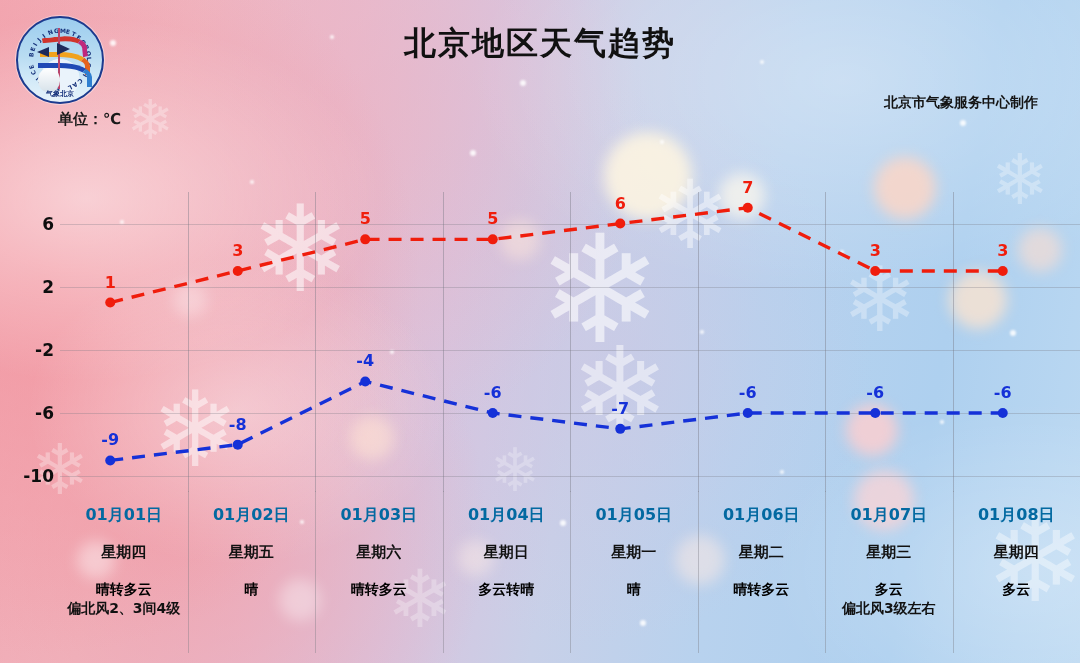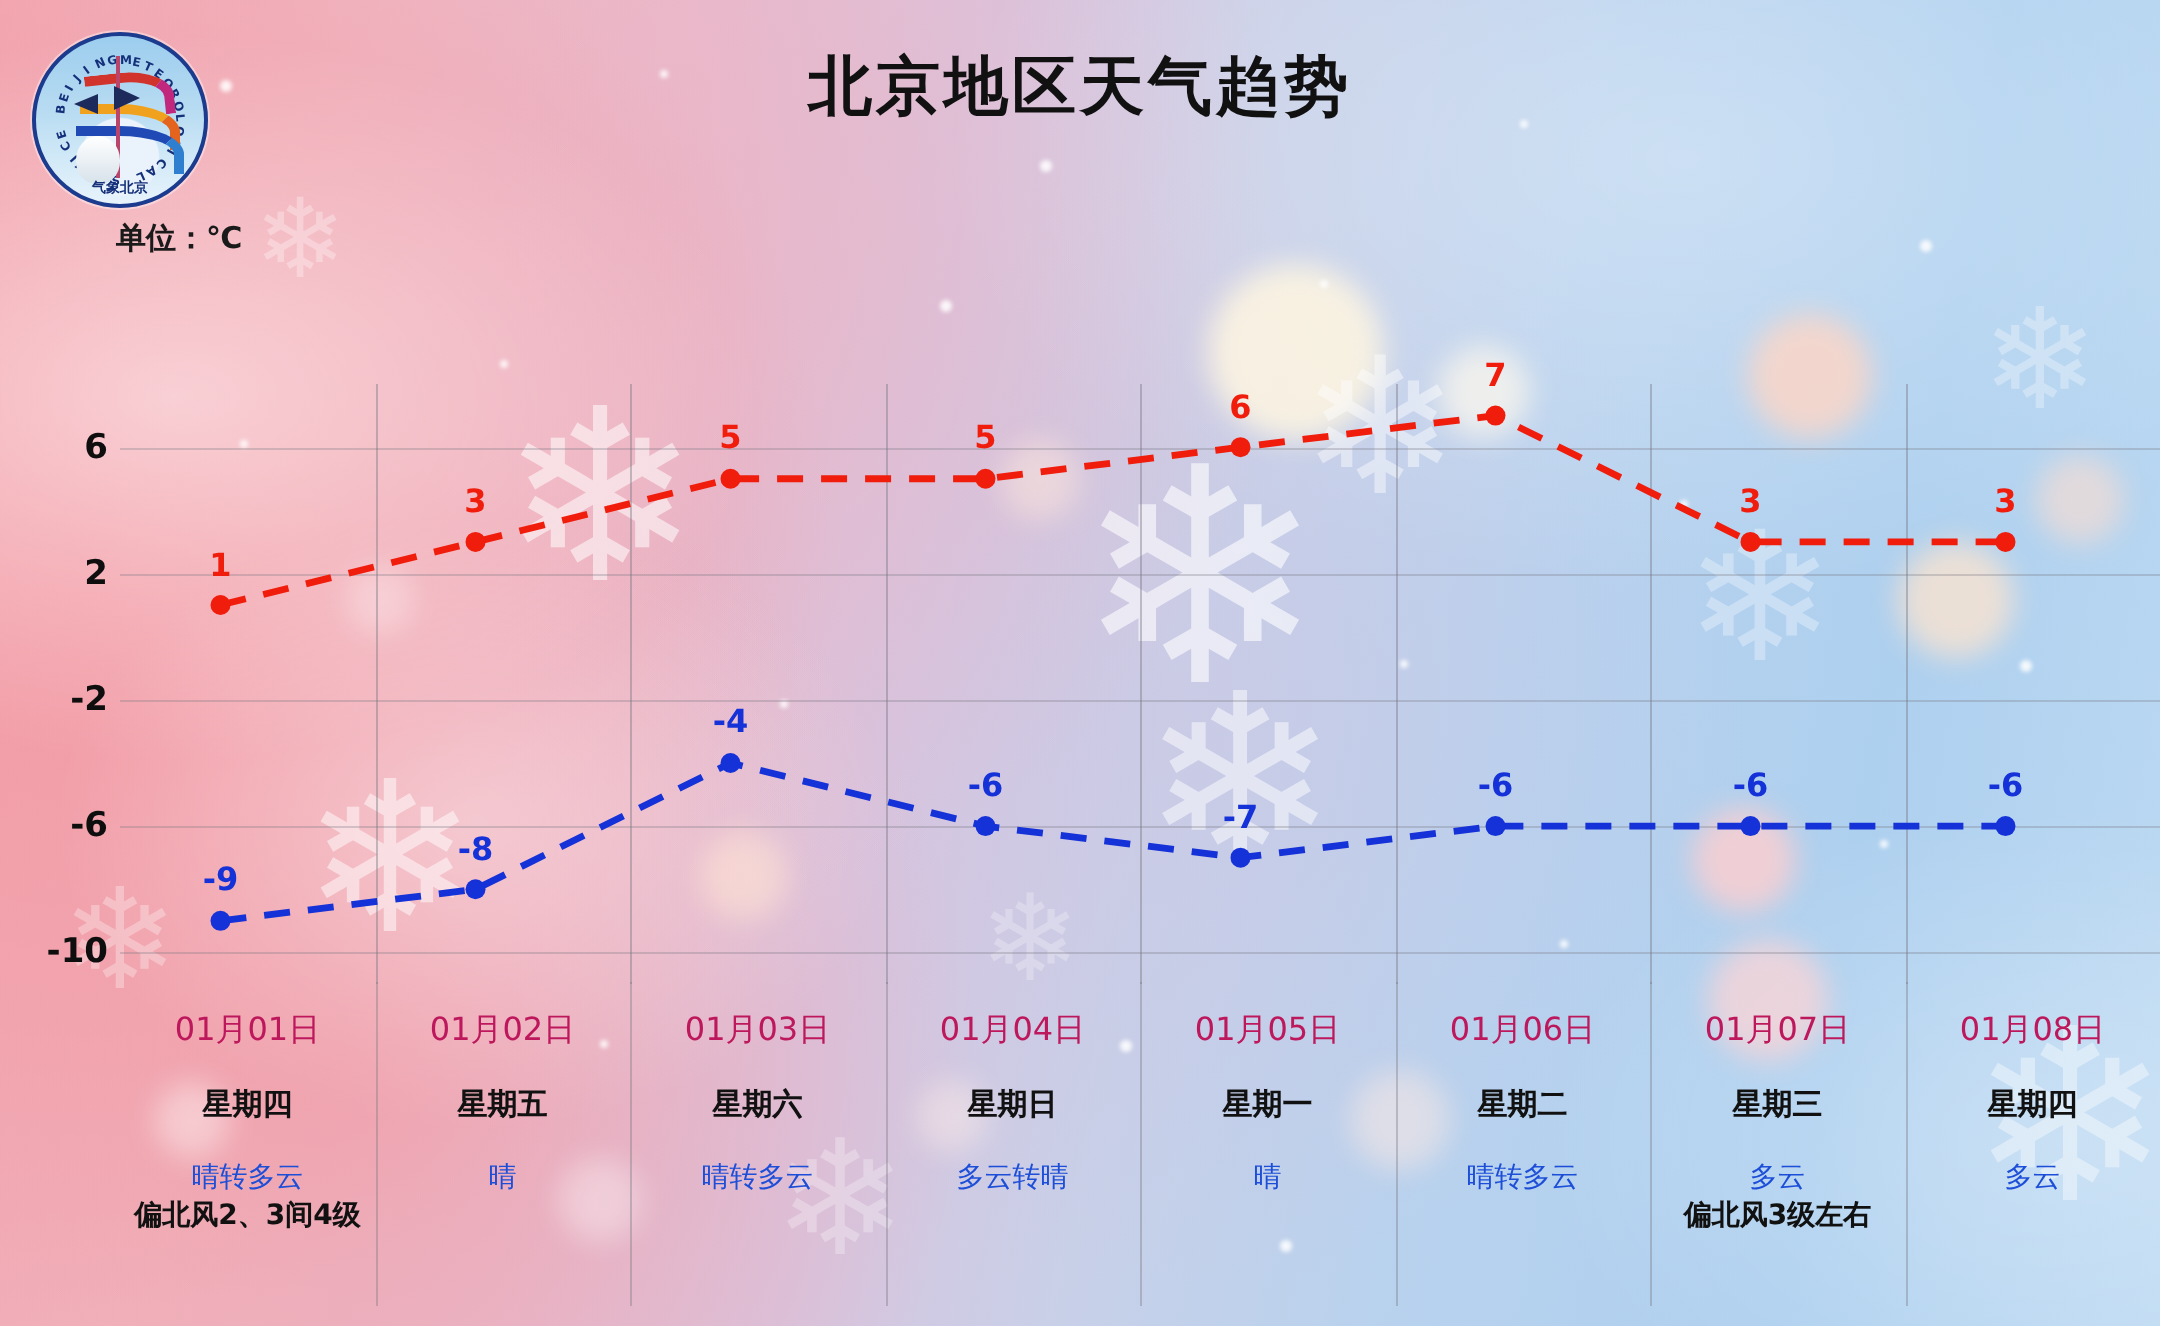--- a/index.html
+++ b/index.html
@@ -106,23 +106,23 @@
   
   .days{position:absolute;left:60px;top:493px;width:1020px;height:170px;display:flex;}
   .day{
     width:127.5px;position:relative;text-align:center;padding-top:12px;
     box-sizing:border-box;
   }
   .day + .day::before{
     content:"";position:absolute;left:0;top:-2px;bottom:10px;width:1px;
     background:rgba(120,120,130,.38);
   }
-  .d-date{font-size:16px;font-weight:normal;color:#be185d;text-align:center;}
+  .d-date{font-size:16px;font-weight:bold;color:#0369a1;text-align:center;}
   .d-week{font-size:15px;font-weight:bold;color:#111;margin-top:17px;}
-  .d-sky{font-size:14px;font-weight:normal;color:#1d4ed8;margin-top:18px;line-height:19px;}
+  .d-sky{font-size:14px;font-weight:bold;color:#000000;margin-top:18px;line-height:19px;}
   .d-wind{font-size:14px;font-weight:bold;color:#111;line-height:19px;}
 </style>
 </head>
 <body>
 
 <div id="stage">
 
   <div class="bg-base"></div>
   <div class="bg-soft"></div>
   <div id="bokeh-layer">
@@ -215,20 +215,21 @@
     <div class="flag2"></div>
     <div class="ball"></div>
     <div class="cn">气象北京</div>
   </div>
 
   <div class="title">北京地区天气趋势</div>
   <div class="unit">单位：℃</div>
 
 
   <div class="pub">
+    <div>北京市气象服务中心制作</div>
   </div>
 
   <div class="plot" id="plot">
     <div id="grid-layer">
         <div class="vline" style="left: 127.5px;"></div>
         <div class="vline" style="left: 255px;"></div>
         <div class="vline" style="left: 382.5px;"></div>
         <div class="vline" style="left: 510px;"></div>
         <div class="vline" style="left: 637.5px;"></div>
         <div class="vline" style="left: 765px;"></div>

